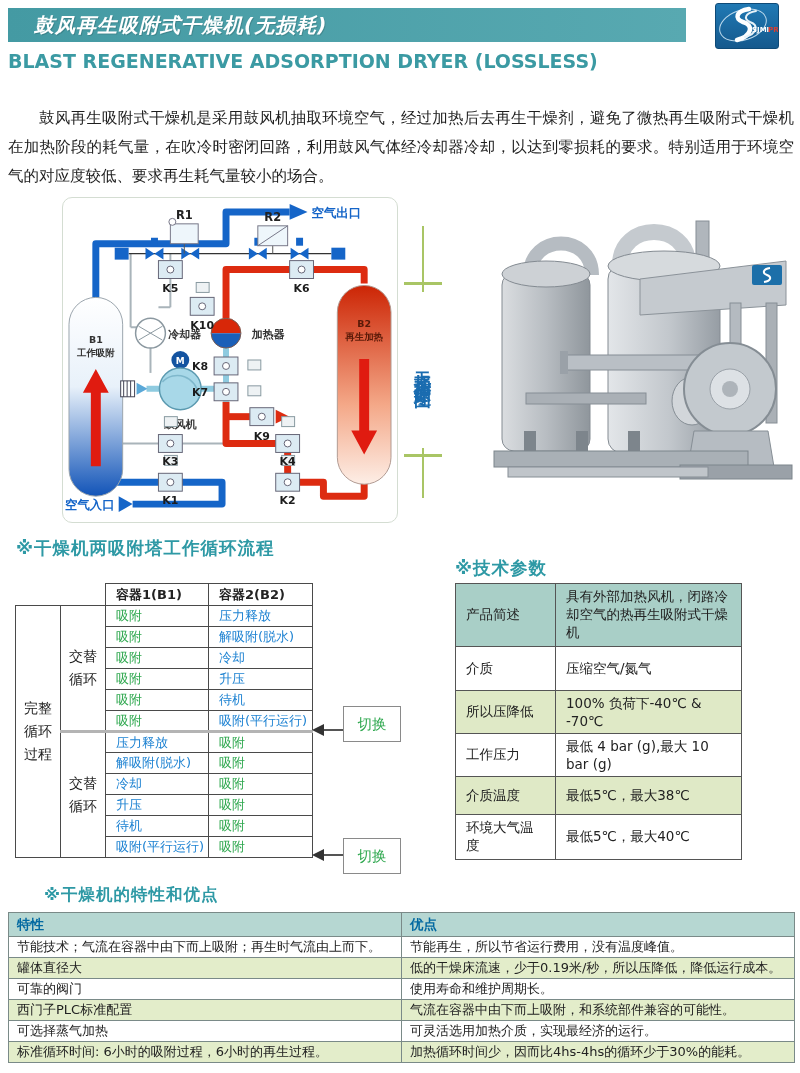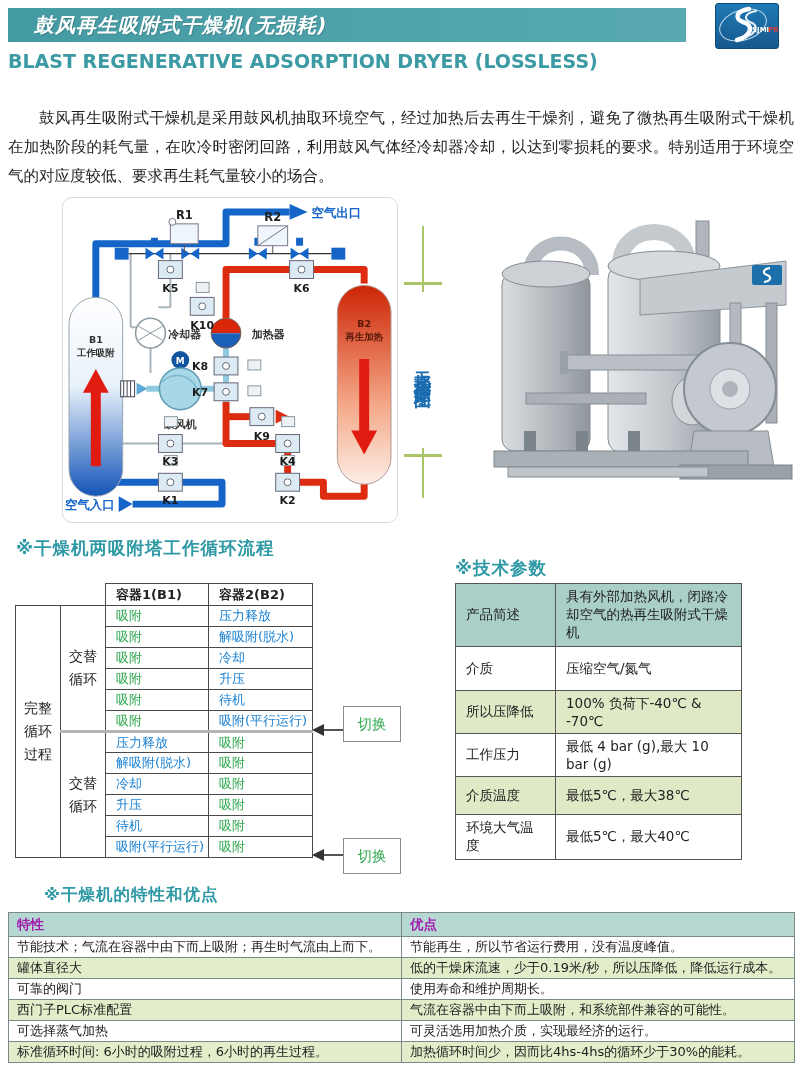--- a/index.html
+++ b/index.html
@@ -53,21 +53,21 @@
   .tech-table{position:absolute;left:455px;top:583px;border-collapse:collapse;font-size:13.5px;width:287px;border-radius:23px;}
   .tech-table td{border:1px solid #555;padding:4px 10px;vertical-align:middle;box-sizing:border-box;}
   .tech-table td.lab{width:100px;color:#222;}
   .tech-table tr.t-teal{background:#a9cfc7;} .tech-table tr.t-green{background:#dfe9c6;}
   .tech-table tr.t-white{background:#fff;}
   .tech-table tr.r1{height:58px;} .tech-table tr.r2{height:44px;} .tech-table tr.r3{height:42px;}
   .tech-table tr.r4{height:42px;} .tech-table tr.r5{height:38px;} .tech-table tr.r6{height:42px;}
   
   .feat-table{position:absolute;left:8px;top:912px;border-collapse:collapse;font-size:13px;width:787px;table-layout:fixed;}
   .feat-table th,.feat-table td{border:1px solid #7a8a88;padding:1px 8px;text-align:left;box-sizing:border-box;}
-  .feat-table th{background:#b6d7d2;height:24px;font-size:13.5px;color:#a21caf;}
+  .feat-table th{background:#b6d7d2;height:24px;font-size:13.5px;color:#0369a1;}
   .feat-table td{height:20px;color:#222;}
   .feat-table tr.f-green{background:#e3edca;} .feat-table tr.f-white{background:#fff;}
   
   text{font-family:"DejaVu Sans",sans-serif;}
 </style>
 </head>
 <body>
 
 <div id="page">
 

